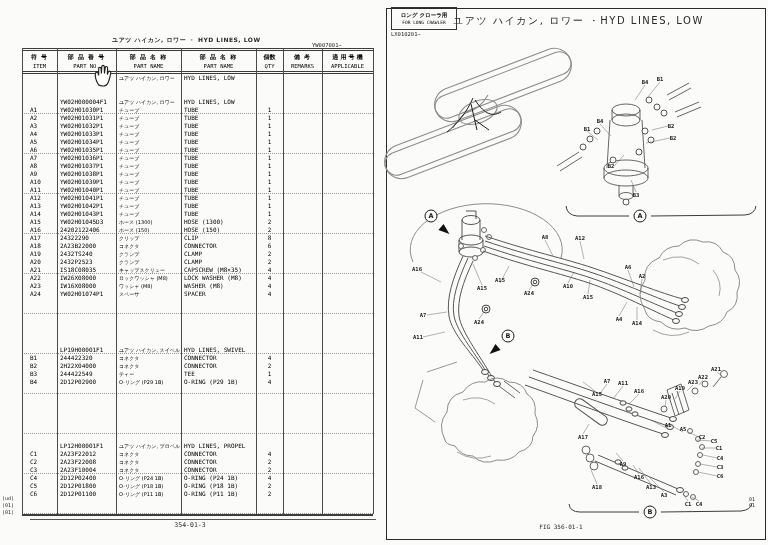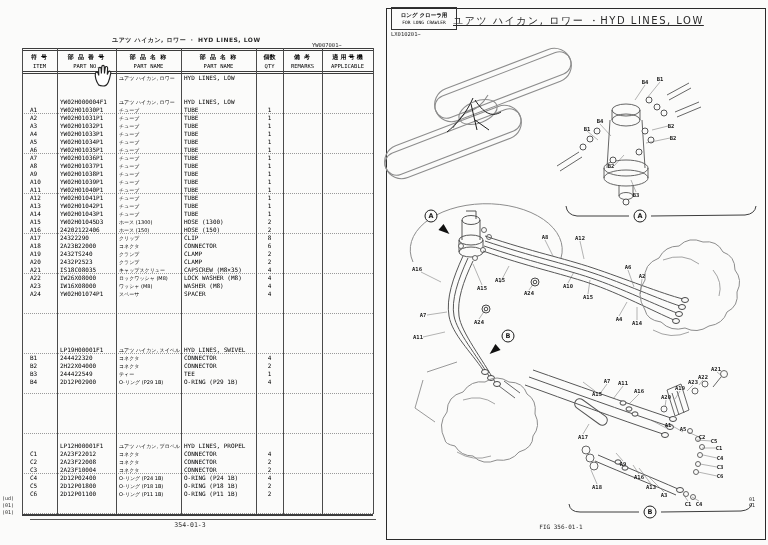--- a/index.html
+++ b/index.html
@@ -36,21 +36,21 @@
   #lp-bottomline{position:absolute;left:30px;top:519px;width:346px;border-top:1px solid #555;}
   #lp-footer{left:120px;top:521px;width:140px;text-align:center;font-size:6.5px;font-family:"DejaVu Sans Mono",monospace;}
 
   
   #rp-frame{position:absolute;left:3px;top:8px;right:2px;bottom:5px;border:1px solid #2b2b2b;}
   #tagbox{position:absolute;left:8px;top:7px;width:64px;height:21px;border:1px solid #333;
           display:flex;flex-direction:column;justify-content:center;align-items:center;}
   #tagbox .l1{font-size:5.5px;font-weight:600;}
   #tagbox .l2{font-size:4.5px;font-family:"DejaVu Sans Mono",monospace;margin-top:1px;}
   #rp-serial{left:8px;top:31px;font-size:5.5px;font-family:"DejaVu Sans Mono",monospace;}
-  #rp-title{left:70px;top:14px;font-size:10px;letter-spacing:1.5px;font-weight:500;text-decoration:underline;}
+  #rp-title{left:70px;top:14px;font-size:10px;letter-spacing:1.5px;font-weight:500;}
   #dsvg{position:absolute;left:0;top:0;width:385px;height:545px;z-index:1;}
   #dlabels{position:absolute;left:0;top:0;width:385px;height:545px;z-index:3;pointer-events:none;}
   .dlabel{position:absolute;transform:translate(-50%,-50%);font-size:5.5px;font-weight:600;
           font-family:"DejaVu Sans Mono",monospace;color:#1c1c1c;}
   .dcircle{position:absolute;transform:translate(-50%,-50%);width:11px;height:11px;border:1px solid #1c1c1c;
            border-radius:50%;background:#fbfbfa;font-size:6.5px;font-weight:700;line-height:11px;text-align:center;
            font-family:"DejaVu Sans",sans-serif;color:#1c1c1c;}
   .darrow{position:absolute;width:0;height:0;border-left:11px solid #111;
           border-top:4.5px solid transparent;border-bottom:4.5px solid transparent;transform-origin:0 50%;}
   #fig-no{left:118px;top:523px;width:120px;text-align:center;font-size:6px;font-family:"DejaVu Sans Mono",monospace;}

